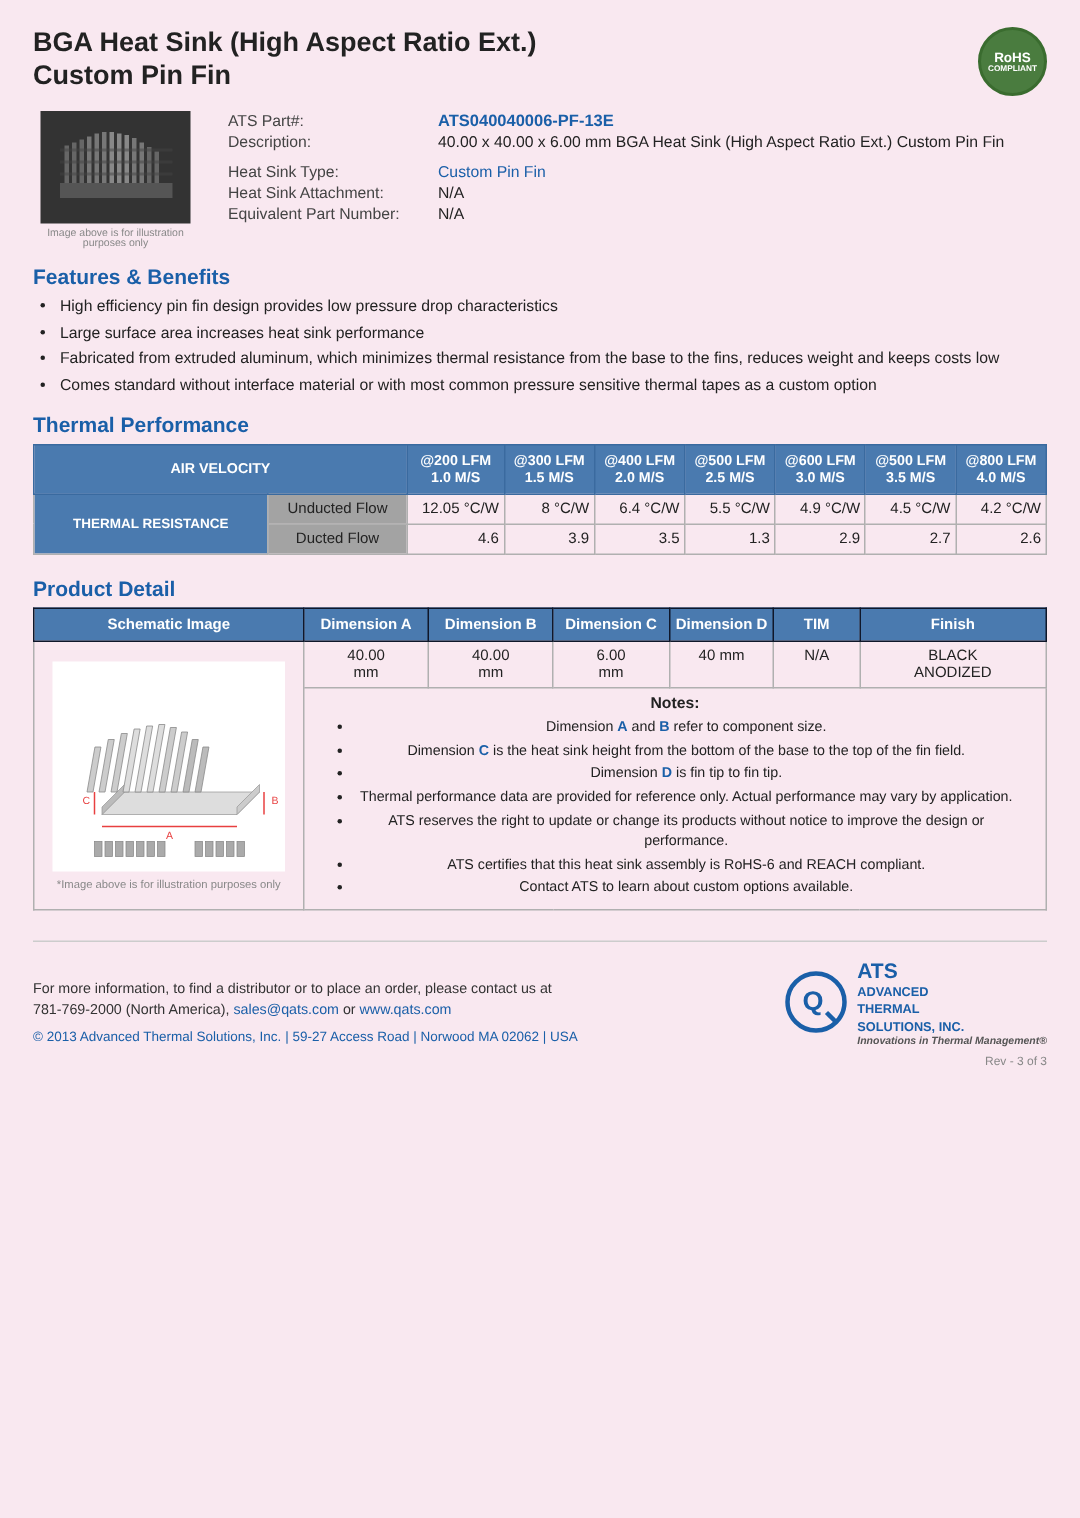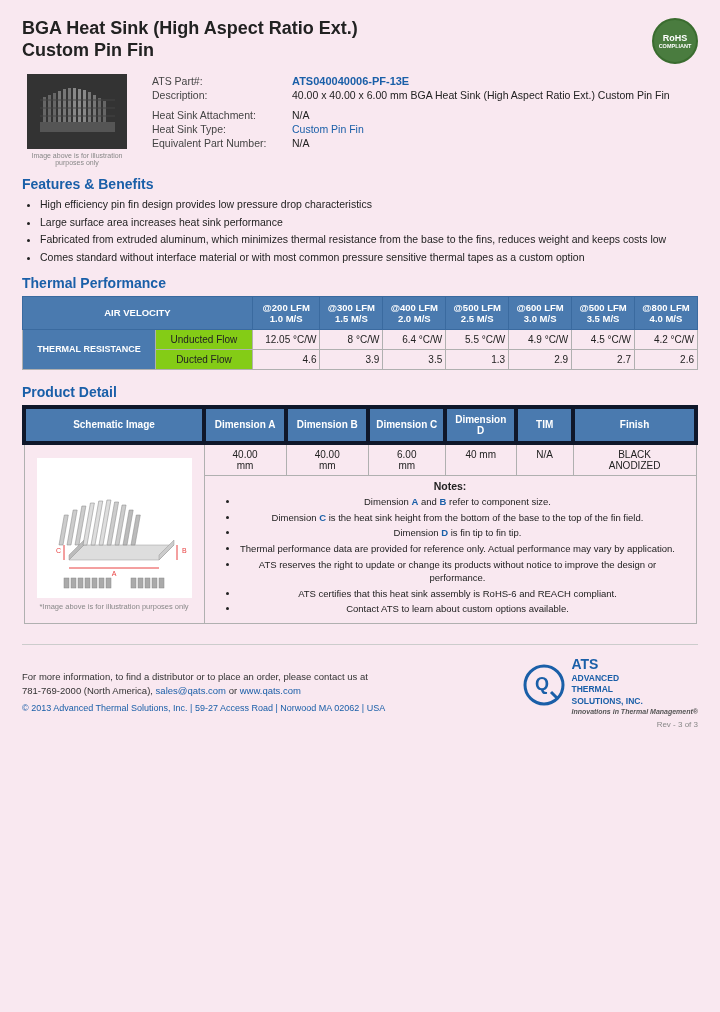--- a/index.html
+++ b/index.html
@@ -130,25 +130,25 @@
       text-align: right;
       padding: 4px 3px;
       font-size: 10px;
     }
     .thermal-table .row-label-cell {
       background: #4a7aaf;
       color: white;
       font-size: 9px;
       font-weight: bold;
       text-align: center;
-      padding: 4px 5px;
+      padding: 4px 18px;
       margin-left: 48px;
     }
     .thermal-table .sub-label-cell {
-      background: #84cc16;
+      background: #a3a3a3;
       text-align: center;
       font-size: 10px;
       padding: 4px 8px;
     }
     .thermal-table .air-velocity-header {
       background: #4a7aaf;
       color: white;
     }
 
     
@@ -156,21 +156,21 @@
       width: 100%;
       border-collapse: collapse;
       margin-bottom: 8px;
       font-size: 10px;
     }
     .detail-table th {
       background: #4a7aaf;
       color: white;
       text-align: center;
       padding: 5px 3px;
-      border: 4px solid #0f172a;
+      border: 1px solid #0f172a;
       font-size: 10px;
     }
     .detail-table td {
       border: 1px solid #b0b0b0;
       text-align: center;
       padding: 4px 19px;
       vertical-align: top;
       font-size: 10px;
     }
     .detail-table .schematic-cell {
@@ -297,26 +297,26 @@
         <td><span class="part-number-link">ATS040040006-PF-13E</span></td>
       </tr>
       <tr>
         <td>Description:</td>
         <td>40.00 x 40.00 x 6.00 mm  BGA Heat Sink (High Aspect Ratio Ext.) Custom Pin Fin</td>
       </tr>
       <tr>
             <td colspan="2" style="height:6px"></td>
           </tr>
       <tr>
+        <td>Heat Sink Type:</td>
+        <td><span class="link-blue">Custom Pin Fin</span></td>
+      </tr>
+      <tr>
         <td>Heat Sink Attachment:</td>
         <td>N/A</td>
-      </tr>
-      <tr>
-        <td>Heat Sink Type:</td>
-        <td><span class="link-blue">Custom Pin Fin</span></td>
       </tr>
       <tr>
         <td>Equivalent Part Number:</td>
         <td>N/A</td>
       </tr>
     </tbody>
       </table>
   </div>
 </div>
 

